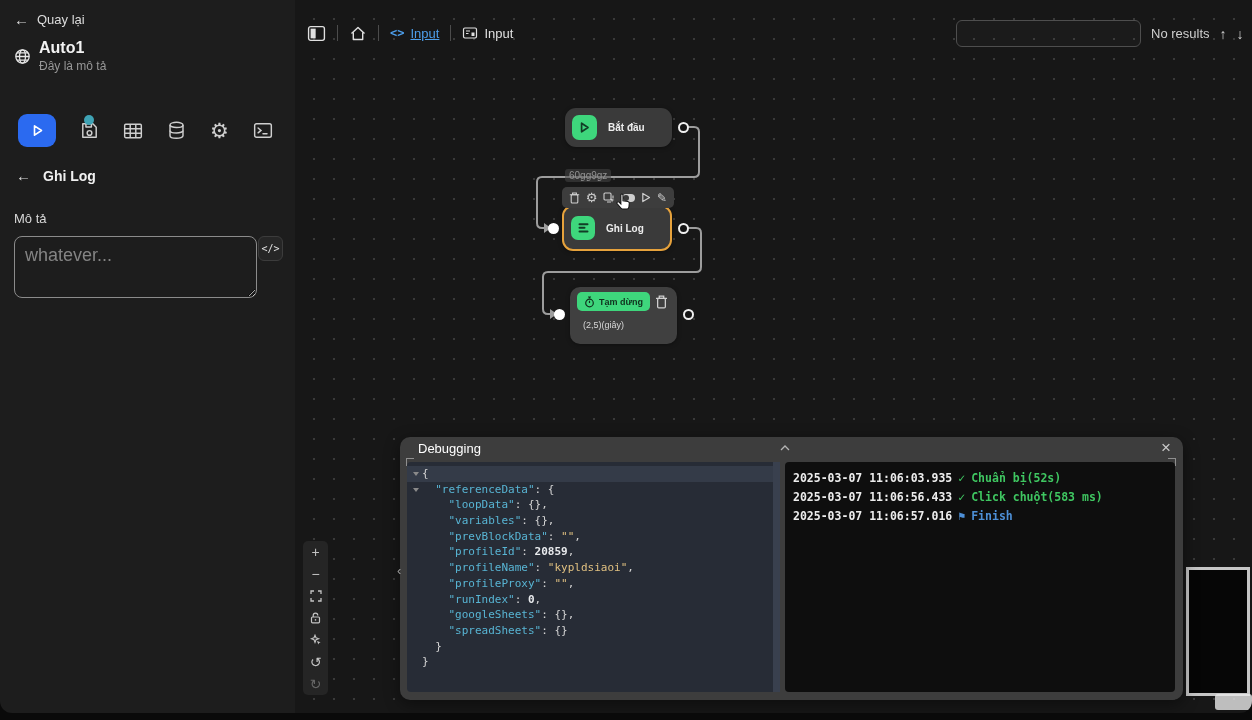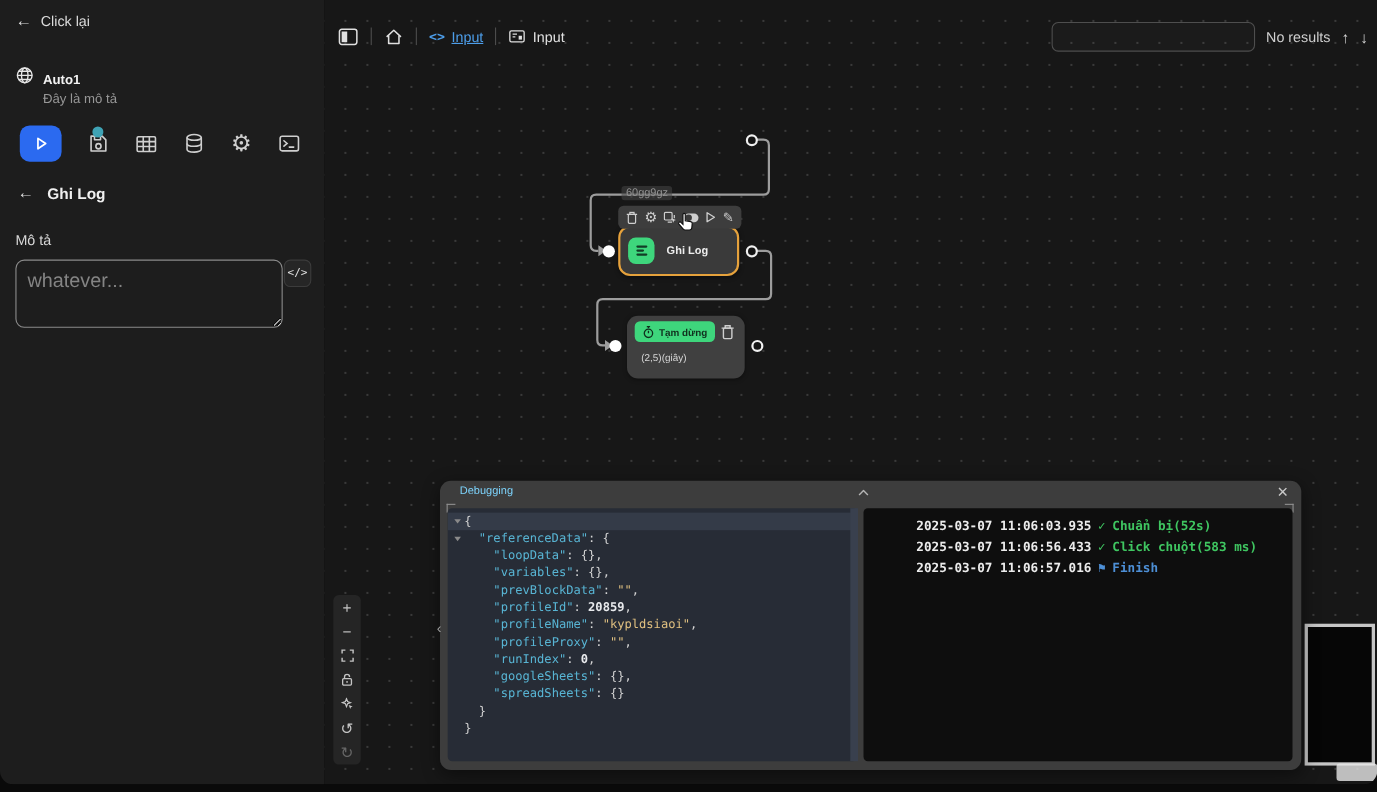--- a/index.html
+++ b/index.html
@@ -6,21 +6,21 @@
   html,body { width:1252px; height:720px; overflow:hidden; background:#0a0a0a;
     font-family:"Liberation Sans","DejaVu Sans",sans-serif; }
   .main-row { position:relative; width:1252px; height:713px; border-radius:0 0 12px 12px; overflow:hidden; }
 
   
   .sidebar { position:absolute; left:0; top:0; width:295px; height:713px; background:#1d1d1d; color:#e6e6e6; }
   .back-link { position:absolute; left:14px; top:11px; display:flex; align-items:center; gap:8px;
     font-size:13px; color:#dcdcdc; cursor:pointer; }
   .arrow-glyph { font-size:15px; color:#dcdcdc; }
   .app-head { position:absolute; left:14px; top:39px; display:flex; gap:8px; }
-  .app-title { font-size:12px; font-weight:bold; color:#f2f2f2; line-height:18px;margin-top:24px; }
+  .app-title { font-size:16px; font-weight:bold; color:#f2f2f2; line-height:18px; }
   .app-desc { font-size:12px; color:#979797; margin-top:2px; }
   .dropdown { position:absolute; left:14px; top:80px; width:271px; height:28px; background:#242424;
     border:1px solid #3c3c3c; border-radius:8px; display:flex; align-items:center; padding:0 10px;
     font-size:13px; color:#e2e2e2; cursor:pointer; }
   .dropdown .spacer { flex:1; }
   .sb-toolbar { position:absolute; left:18px; top:114px; display:flex; align-items:center; gap:24px; }
   .run-btn { width:38px; height:33px; background:#2b6af0; border-radius:9px; display:flex;
     align-items:center; justify-content:center; cursor:pointer; }
   .sb-icon { position:relative; color:#cfcfcf; cursor:pointer; display:flex; align-items:center; }
   .save-badge { position:absolute; top:-6px; left:4px; width:10px; height:10px; border-radius:50%;
@@ -106,21 +106,21 @@
   
   .minimap { position:absolute; left:891px; top:567px; width:64px; height:129px; border:3px solid #c6c6c6;
     background:#060606; z-index:5; }
   .minimap-viewport { position:absolute; left:920px; top:694px; width:37px; height:16px;
     background:rgba(232,232,232,0.8); border-radius:3px; z-index:6; }
 
   
   .debug { position:absolute; left:105px; top:437px; width:783px; height:263px; background:#3d3d3d;
     border-radius:10px; z-index:7; box-shadow:0 4px 16px rgba(0,0,0,0.45); }
   .debug-header { position:relative; height:24px; }
-  .debug-title { position:absolute; left:18px; top:4px; font-size:10px; color:#7dd3fc; }
+  .debug-title { position:absolute; left:18px; top:4px; font-size:13px; color:#ffffff; }
   .collapse-btn { position:absolute; left:380px; top:8px; cursor:pointer; color:#b5b5b5; }
   .close-btn { position:absolute; right:12px; top:1px; font-size:17px; color:#c9c9c9; cursor:pointer; }
   .corner-mark { position:absolute; width:8px; height:8px; top:21px; border-top:1px solid #8f8f8f; }
   .corner-mark.l { left:6px; border-left:1px solid #8f8f8f; }
   .corner-mark.r { left:768px; border-right:1px solid #8f8f8f; }
   .json-pane { position:absolute; left:7px; top:25px; width:372px; height:230px; background:#272c36;
     border-radius:4px; overflow:hidden; font-family:"DejaVu Sans Mono",monospace; font-size:11px;
     padding-top:4px; }
   .code-line { position:relative; padding-left:15px; height:15.7px; line-height:15.7px;
     white-space:pre; color:#d4d4d4; }
@@ -130,36 +130,36 @@
     border-right:3.5px solid transparent; border-top:4.5px solid #8a8a8a; margin-bottom:1px; }
   .tok-k { color:#58b5d4; }
   .tok-s { color:#e0c080; }
   .tok-n { color:#e8eaed; font-weight:bold;text-align:right; }
   .tok-p { color:#d4d4d4; }
   .json-scrollbar { position:absolute; right:0; top:0; bottom:0; width:7px; background:#39404e; }
   .pane-collapse { position:absolute; left:-3px; top:126px; color:#9a9a9a; font-size:13px; cursor:pointer; }
   .log-pane { position:absolute; left:385px; top:25px; width:390px; height:230px; background:#0e0e0e;
     border-radius:4px; overflow:hidden; font-family:"DejaVu Sans Mono",monospace; font-size:11.5px;
     font-weight:bold; padding:7px 0 0 8px; }
-  .log-line { height:19px; line-height:19px; display:flex; align-items:center; gap:6px; white-space:pre;margin-left:40px; }
+  .log-line { height:19px; line-height:19px; display:flex; align-items:center; gap:6px; white-space:pre; }
   .log-line .t { color:#ececec; }
   .ic.success, .m.success { color:#3fc661; }
   .ic.finish, .m.finish { color:#4d8fd6; }
 
   svg { display:block; }
 </style>
 </head>
 <body>
 
 <div class="main-row">
 
   <aside class="sidebar">
     <div class="back-link">
       <span class="arrow-glyph">←</span>
-      <span>Click lại</span>
+      <span>Quay lại</span>
     </div>
 
     <div class="app-head">
       <span class="sb-icon">
         <svg width="17" height="17" viewBox="0 0 16 16" fill="none" stroke="#e6e6e6" stroke-width="1.2">
           <circle cx="8" cy="8" r="6.3"></circle>
             <ellipse cx="8" cy="8" rx="2.8" ry="6.3"></ellipse>
           <path d="M1.8 8 H14.2 M2.6 4.5 H13.4 M2.6 11.5 H13.4"></path>
         </svg>
       </span>
@@ -263,20 +263,28 @@
     <div class="searchbar">
       <div class="search-box">
         <input type="text" value="" style="">
 
       </div>
       <span class="no-results">No results</span>
       <span class="udarrow">↑</span>
       <span class="udarrow">↓</span>
     </div>
 
+    <div class="node node-start">
+      <span class="node-icon">
+        <svg width="13" height="13" viewBox="0 0 13 13" fill="none" stroke="#123d26" stroke-width="1.7" stroke-linejoin="round">
+          <path d="M3.6 2.2 L10 6.5 L3.6 10.8 Z"></path>
+        </svg>
+      </span>
+      <span class="node-label">Bắt đầu</span>
+    </div>
 
     <div class="node-tag">60gg9gz</div>
 
     <div class="node-toolbar">
       <span class="ntb">
         <svg width="11" height="12" viewBox="0 0 11 12" fill="none" stroke="#cfcfcf" stroke-width="1.1">
           <path d="M0.8 2.8 H10.2 M3.6 2.8 V1 H7.4 V2.8"></path>
           <rect x="2.2" y="2.8" width="6.6" height="8.2" rx="1"></rect>
         </svg>
       </span>

